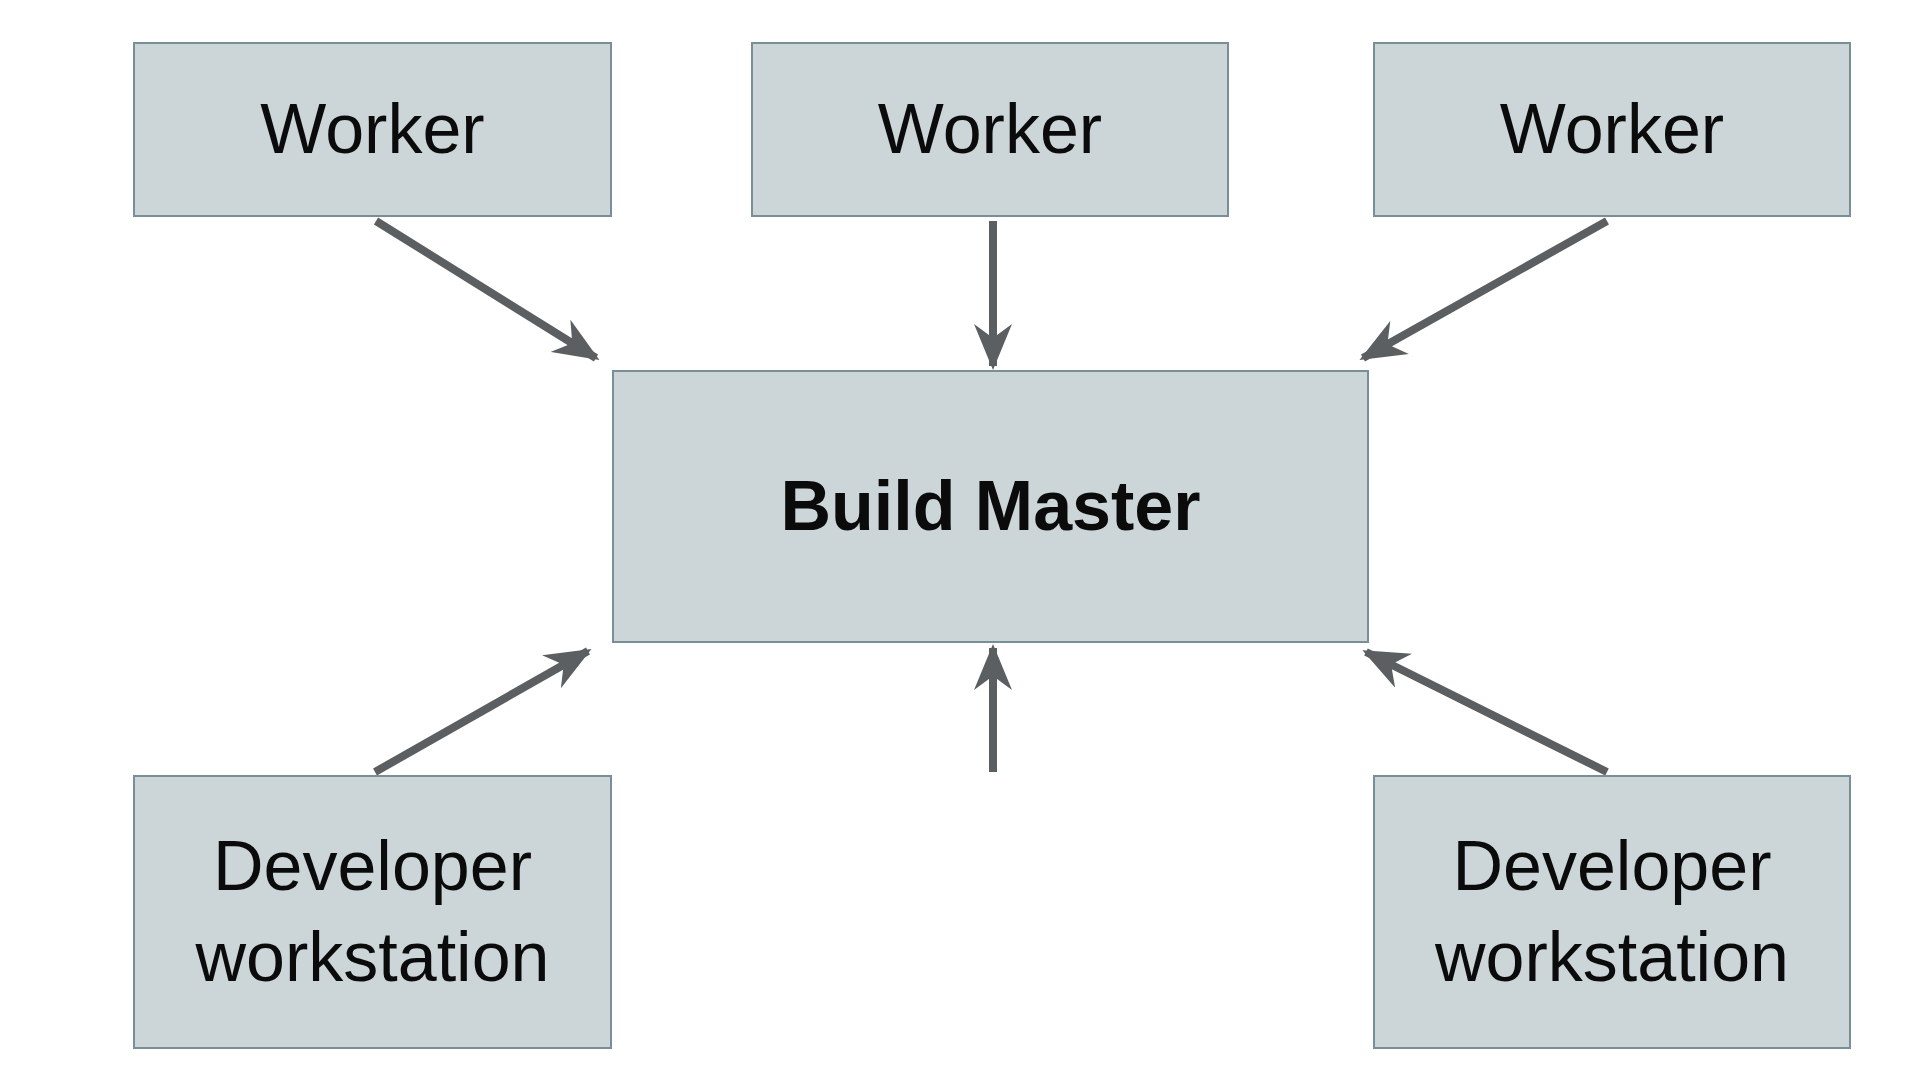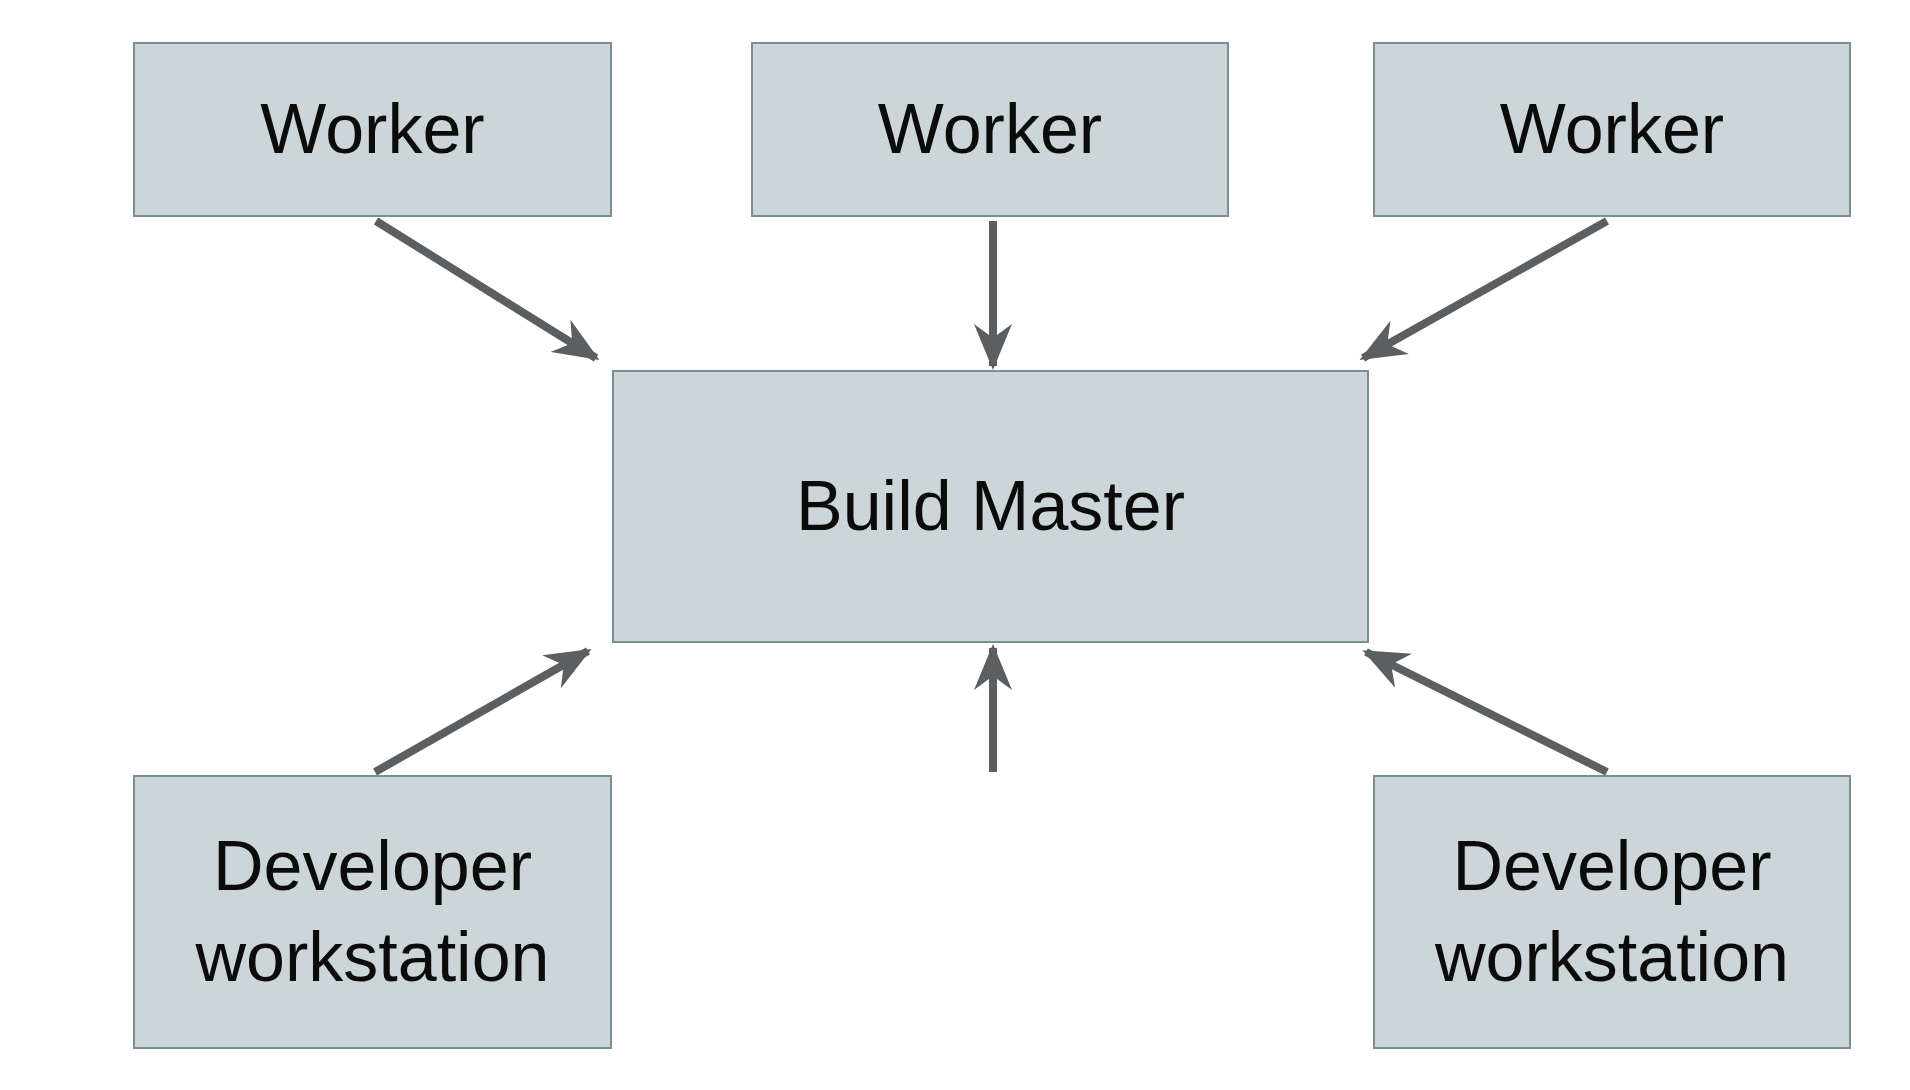--- a/index.html
+++ b/index.html
@@ -44,21 +44,21 @@
     font-size: 70px;
     line-height: 1.3;
   }
   .node-worker-1, .node-dev-left  { left: 122px;  width: 479px; }
   .node-worker-2, .node-ci        { left: 740px;  width: 478px; }
   .node-worker-3, .node-dev-right { left: 1362px; width: 478px; }
   .node-worker-1, .node-worker-2, .node-worker-3 { top: 42px; height: 175px; }
   .node-dev-left, .node-ci, .node-dev-right      { top: 775px; height: 274px; }
   .node-build-master {
     left: 601px; top: 370px;
-    width: 757px; height: 273px;
+    width: 757px; height: 273px; font-weight: bold;
   }
   .node-label { display: block; padding: 0 20px; }
 </style>
 </head>
 <body>
 
 <div class="canvas">
 
   <svg class="edges" width="1910" height="1090" viewBox="0 0 1910 1090" xmlns="http://www.w3.org/2000/svg">
     <defs>

